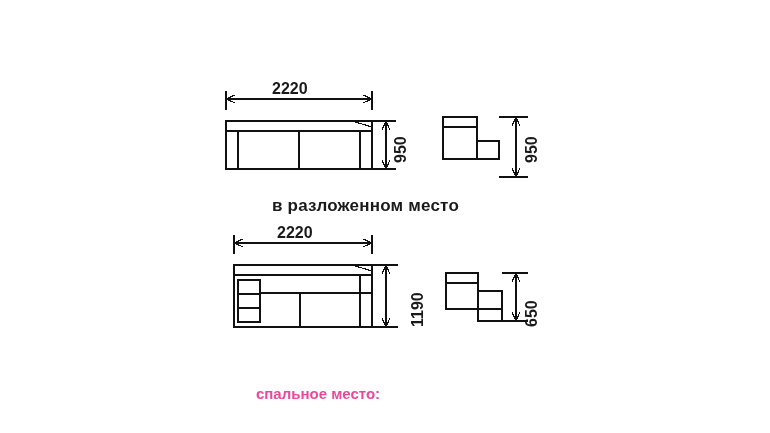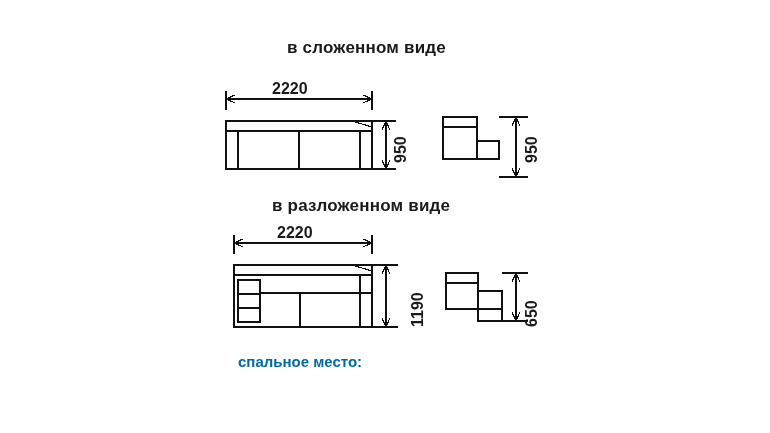--- a/index.html
+++ b/index.html
@@ -33,22 +33,24 @@
     white-space: nowrap;
   }
   .dim.vert {
     transform-origin: left top;
     transform: rotate(-90deg);
   }
   .cap {
     position: absolute;
     font-weight: bold;
     font-size: 15px;
-    color: #0369a1;
+    color: #ec4899;
     white-space: nowrap;
+    text-align: center;
+    margin-top: 32px;
   }
   svg.lay {
     position: absolute;
     left: 0;
     top: 0;
     width: 770px;
     height: 433px;
   }
   svg.lay * {
     shape-rendering: crispEdges;
@@ -62,23 +64,22 @@
     fill: #ffffff;
     stroke: #111111;
     stroke-width: 1.4;
   }
 </style>
 </head>
 <body>
 
 <div id="stage">
 
-  <div class="ttl" style="left:287px; top:38px;">в сложенном виде</div>
 
-  <div class="ttl" style="left:272px; top:196px;">в разложенном виде</div>
+  <div class="ttl" style="left:272px; top:196px;">в разложенном место</div>
 
   <div class="dim" style="left:272px; top:80px;">2220</div>
 
   <div class="dim vert" style="left:392px; top:163px;">950</div>
 
   <div class="dim vert" style="left:523px; top:163px;">950</div>
 
   <div class="dim" style="left:277px; top:224px;">2220</div>
 
   <div class="dim vert" style="left:409px; top:327px;">1190</div>

